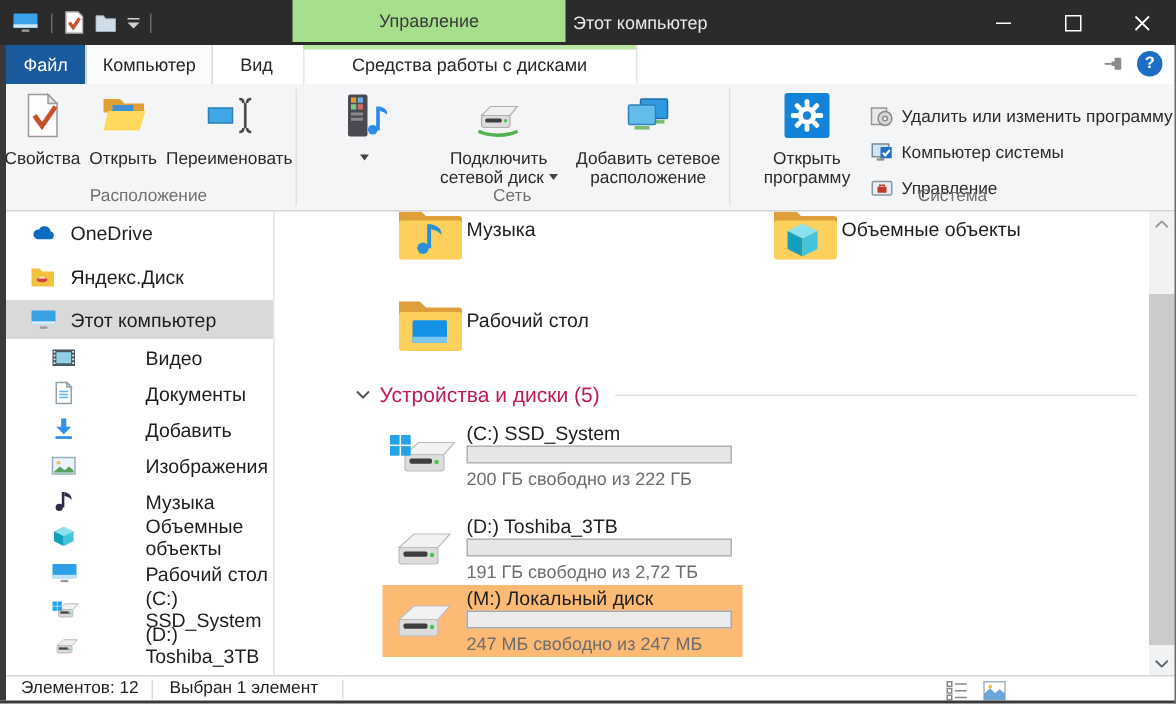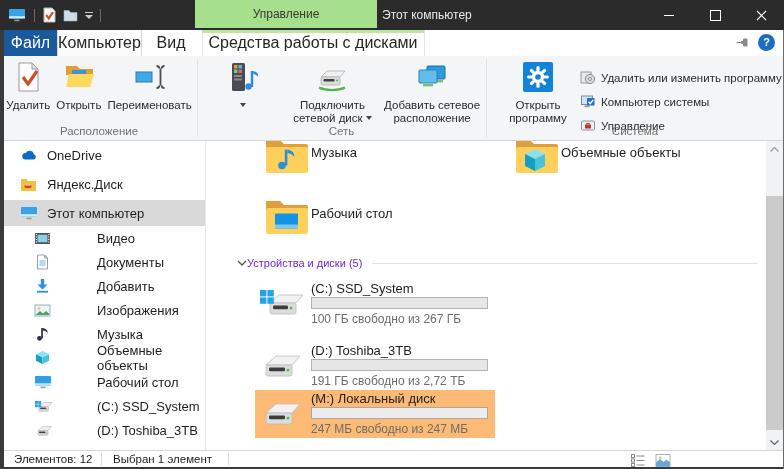--- a/index.html
+++ b/index.html
@@ -13,21 +13,21 @@
   .qa-sep{width:1px;height:13px;background:#6a6a6a;}
   .ctx-tab{left:195px;top:0;width:182px;height:28px;line-height:28px;text-align:center;
            color:#3a3a3a;font-size:12px;}
   .win-title{left:382px;top:0;height:30px;line-height:30px;color:#e8e8e8;font-size:12px;}
   .controls{right:0;top:0;height:30px;display:flex;}
   .tctrl{width:46px;height:30px;display:flex;align-items:center;justify-content:center;}
   .glyph-min{width:10px;height:0;border-top:1px solid #fff;}
   .glyph-max{width:9px;height:9px;border:1px solid #fff;}
   
   .tabrow{left:0;top:30px;width:784px;height:26px;background:#fff;z-index:10;}
-  .tab{position:absolute;top:0;height:26px;line-height:26px;text-align:center;color:#262626;font-size:16px;}
+  .tab{position:absolute;top:0;height:26px;line-height:26px;text-align:center;color:#262626;font-size:12px;}
   .tab-file{left:4px;width:53px;color:#fff;}
   .tab-computer{left:57px;width:83px;background:#fbfbfc;border-left:1px solid #d9d9d9;border-right:1px solid #d9d9d9;}
   .tab-view{left:140px;width:62px;border-right:1px solid #e6e6e6;}
   .tab-disk{left:202px;width:222px;border-right:1px solid #e6e6e6;}
   .tab-disk .greenbar{position:absolute;left:0;top:0;width:100%;height:3px;background:#b9e7a1;}
   .helpbtn{position:absolute;right:9px;top:4px;width:17px;height:17px;border-radius:50%;
            color:#fff;font-size:11px;font-weight:bold;text-align:center;line-height:17px;}
   .pinbtn{position:absolute;right:34px;top:6px;width:15px;height:13px;}
   
   .ribbon{left:0;top:56px;width:784px;height:85px;background:#f4f5f6;border-bottom:1px solid #d5d5d7;box-sizing:border-box;z-index:5;}
@@ -38,39 +38,39 @@
           font-size:11.5px;color:#2b2b2b;text-align:center;line-height:1.18;}
   .bigbtn .ic{margin-bottom:2px;}
   .glabel{position:absolute;bottom:3px;left:0;width:100%;text-align:center;font-size:11.5px;color:#707070;}
   .caret{display:inline-block;width:0;height:0;border-left:3.5px solid transparent;
          border-right:3.5px solid transparent;border-top:4px solid #444;margin-left:3px;vertical-align:2px;}
   .stack{display:flex;flex-direction:column;margin-left:4px;padding-top:6px;}
   .smallbtn{display:flex;align-items:center;height:24px;font-size:11.5px;color:#2b2b2b;white-space:nowrap;}
   .smallbtn .ic{margin-right:5px;flex:none;display:flex;}
   
   .main{left:0;top:141px;width:784px;height:309px;background:#fff;}
-  .sidebar{position:absolute;left:0;top:0;width:206px;height:309px;border-right:1px solid #e6e6e6;
+  .sidebar{position:absolute;left:0;top:0;width:183px;height:309px;border-right:1px solid #e6e6e6;
            box-sizing:border-box;padding-top:2px;overflow:hidden;}
   .sitem{height:24px;display:flex;align-items:center;font-size:13px;color:#1e1e1e;cursor:default;}
   .sitem .si{width:19px;height:16px;margin-right:8px;flex:none;display:flex;align-items:center;}
   .lvl1{padding-left:20px;}
   .lvl2{padding-left:34px;gap:36px;}
   .mt5{margin-top:5px;} .mt4{margin-top:4px;}
   .sitem.selected{height:26px;}
   .content{position:absolute;left:232px;top:0;width:534px;height:309px;overflow:hidden;}
   .tile{position:absolute;width:240px;height:48px;}
   .tile-icon{position:absolute;left:9px;top:1px;width:44px;height:44px;}
   .tile-label{position:absolute;left:56px;top:12px;font-size:13px;}
   .dtile-icon{position:absolute;left:3px;top:5px;width:46px;height:38px;}
   .dname{position:absolute;left:56px;top:1px;font-size:13px;}
   .dbar{position:absolute;left:56px;top:17px;width:175px;height:10px;background:#e6e6e6;border:1px solid #b3b3b3;}
   .dbar .fill{height:100%;}
   .dinfo{position:absolute;left:56px;top:32px;font-size:12px;color:#6d6d6d;}
   .section{position:absolute;left:0;top:112px;width:534px;height:20px;display:flex;align-items:center;}
-  .section .txt{font-size:11px;color:#6d28d9;}
+  .section .txt{margin-left:6px;font-size:14px;color:#be185d;}
   .section .rule{flex:1;height:1px;background:#e3e3e3;margin:0 8px 0 10px;}
   .vscroll{position:absolute;left:766px;top:0;width:17px;height:309px;background:#f1f2f4;}
   .vthumb{position:absolute;left:0;top:55px;width:17px;height:234px;background:#cbcbcb;}
   .varrow{position:absolute;left:0;width:17px;height:16px;display:flex;align-items:center;justify-content:center;}
   
   .statusbar{left:0;top:450px;width:784px;height:17px;background:#fff;border-top:1px solid #d6d6d6;z-index:6;}
   .sbtxt{position:absolute;top:2px;font-size:11.5px;color:#1e1e1e;}
   .sbsep{position:absolute;top:2px;width:1px;height:13px;background:#dcdcdc;}
   .viewbtn{position:absolute;top:1px;width:20px;height:16px;display:flex;align-items:center;justify-content:center;}
   
@@ -150,21 +150,21 @@
   <div class="rgroup" style="left:2px;width:194px">
     <div class="rbtns">
       <div class="bigbtn">
         <span class="ic">
           <svg width="32" height="32" viewBox="0 0 32 32">
               <path d="M7 2h13l6 6v22H7z" fill="#fdfdfd" stroke="#9a9a9a"></path>
               <path d="M20 2v6h6z" fill="#e6e6e6" stroke="#9a9a9a"></path>
               <path d="M11 16l5 7 9-13" stroke="#c8502a" stroke-width="3.2" fill="none"></path>
             </svg>
         </span>
-        <span>Удалить</span>
+        <span>Свойства</span>
       </div>
       <div class="bigbtn">
         <span class="ic">
           <svg width="32" height="32" viewBox="0 0 32 32">
               <path d="M3 5h11l3 3h13v6H3z" fill="#dfa033"></path>
               <rect x="9" y="9" width="14" height="9" fill="#3f8fd9"></rect>
               <path d="M6 13h25l-4 13H3z" fill="#ffd95e"></path>
             </svg>
         </span>
         <span>Открыть</span>
@@ -499,21 +499,21 @@
             <g fill="#23a3ea">
               <rect x="2" y="5" width="6.4" height="6.4"></rect>
               <rect x="9.4" y="5" width="6.4" height="6.4"></rect>
               <rect x="2" y="12.4" width="6.4" height="6.4"></rect>
               <rect x="9.4" y="12.4" width="6.4" height="6.4"></rect>
             </g>
           </svg>
       </span>
       <span class="dname">(C:) SSD_System</span>
       <span class="dbar"><span class="fill" style="width: 55%; background: rgb(38, 160, 218);"></span></span>
-      <span class="dinfo">100 ГБ свободно из 267 ГБ</span>
+      <span class="dinfo">200 ГБ свободно из 222 ГБ</span>
     </div>
 
     <div class="tile" style="left:23px;top:201px">
       <span class="dtile-icon">
         <svg width="46" height="38" viewBox="0 0 46 38">
             <path d="M8 18l10-9h24l-8 9z" fill="#f2f2f2" stroke="#bdbdbd" stroke-width="0.8"></path>
             <rect x="8" y="18" width="26" height="11" rx="2" fill="#dcdcdc" stroke="#bdbdbd" stroke-width="0.8"></rect>
             <rect x="11" y="20.6" width="16" height="3.6" rx="1.2" fill="#3d3d3d"></rect>
             <circle cx="30" cy="23" r="1.5" fill="#4fc24f"></circle>
           </svg>

